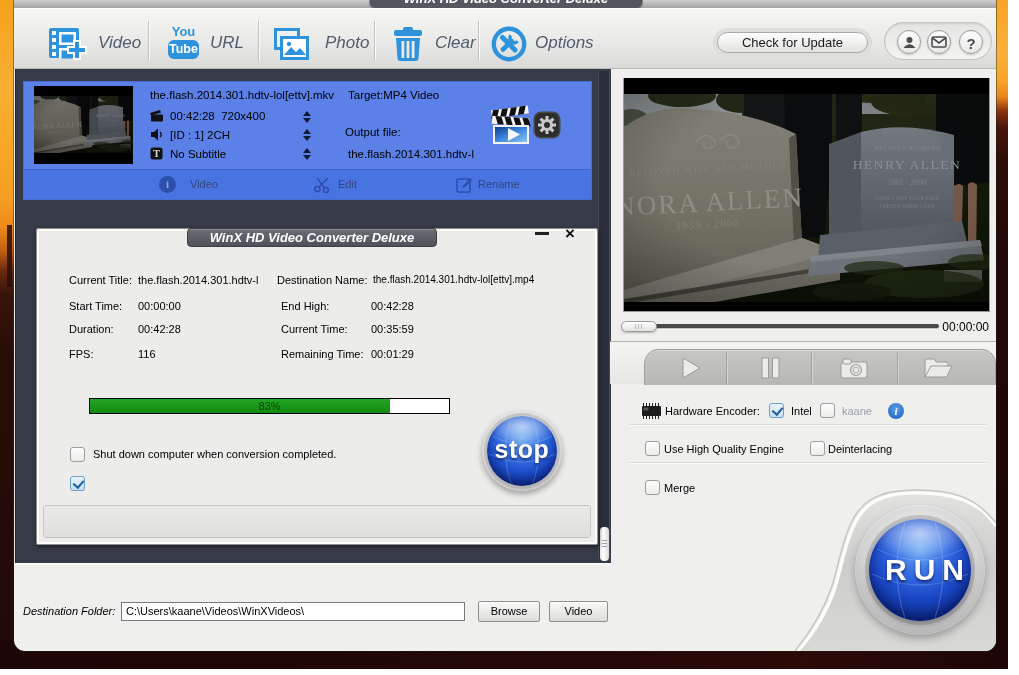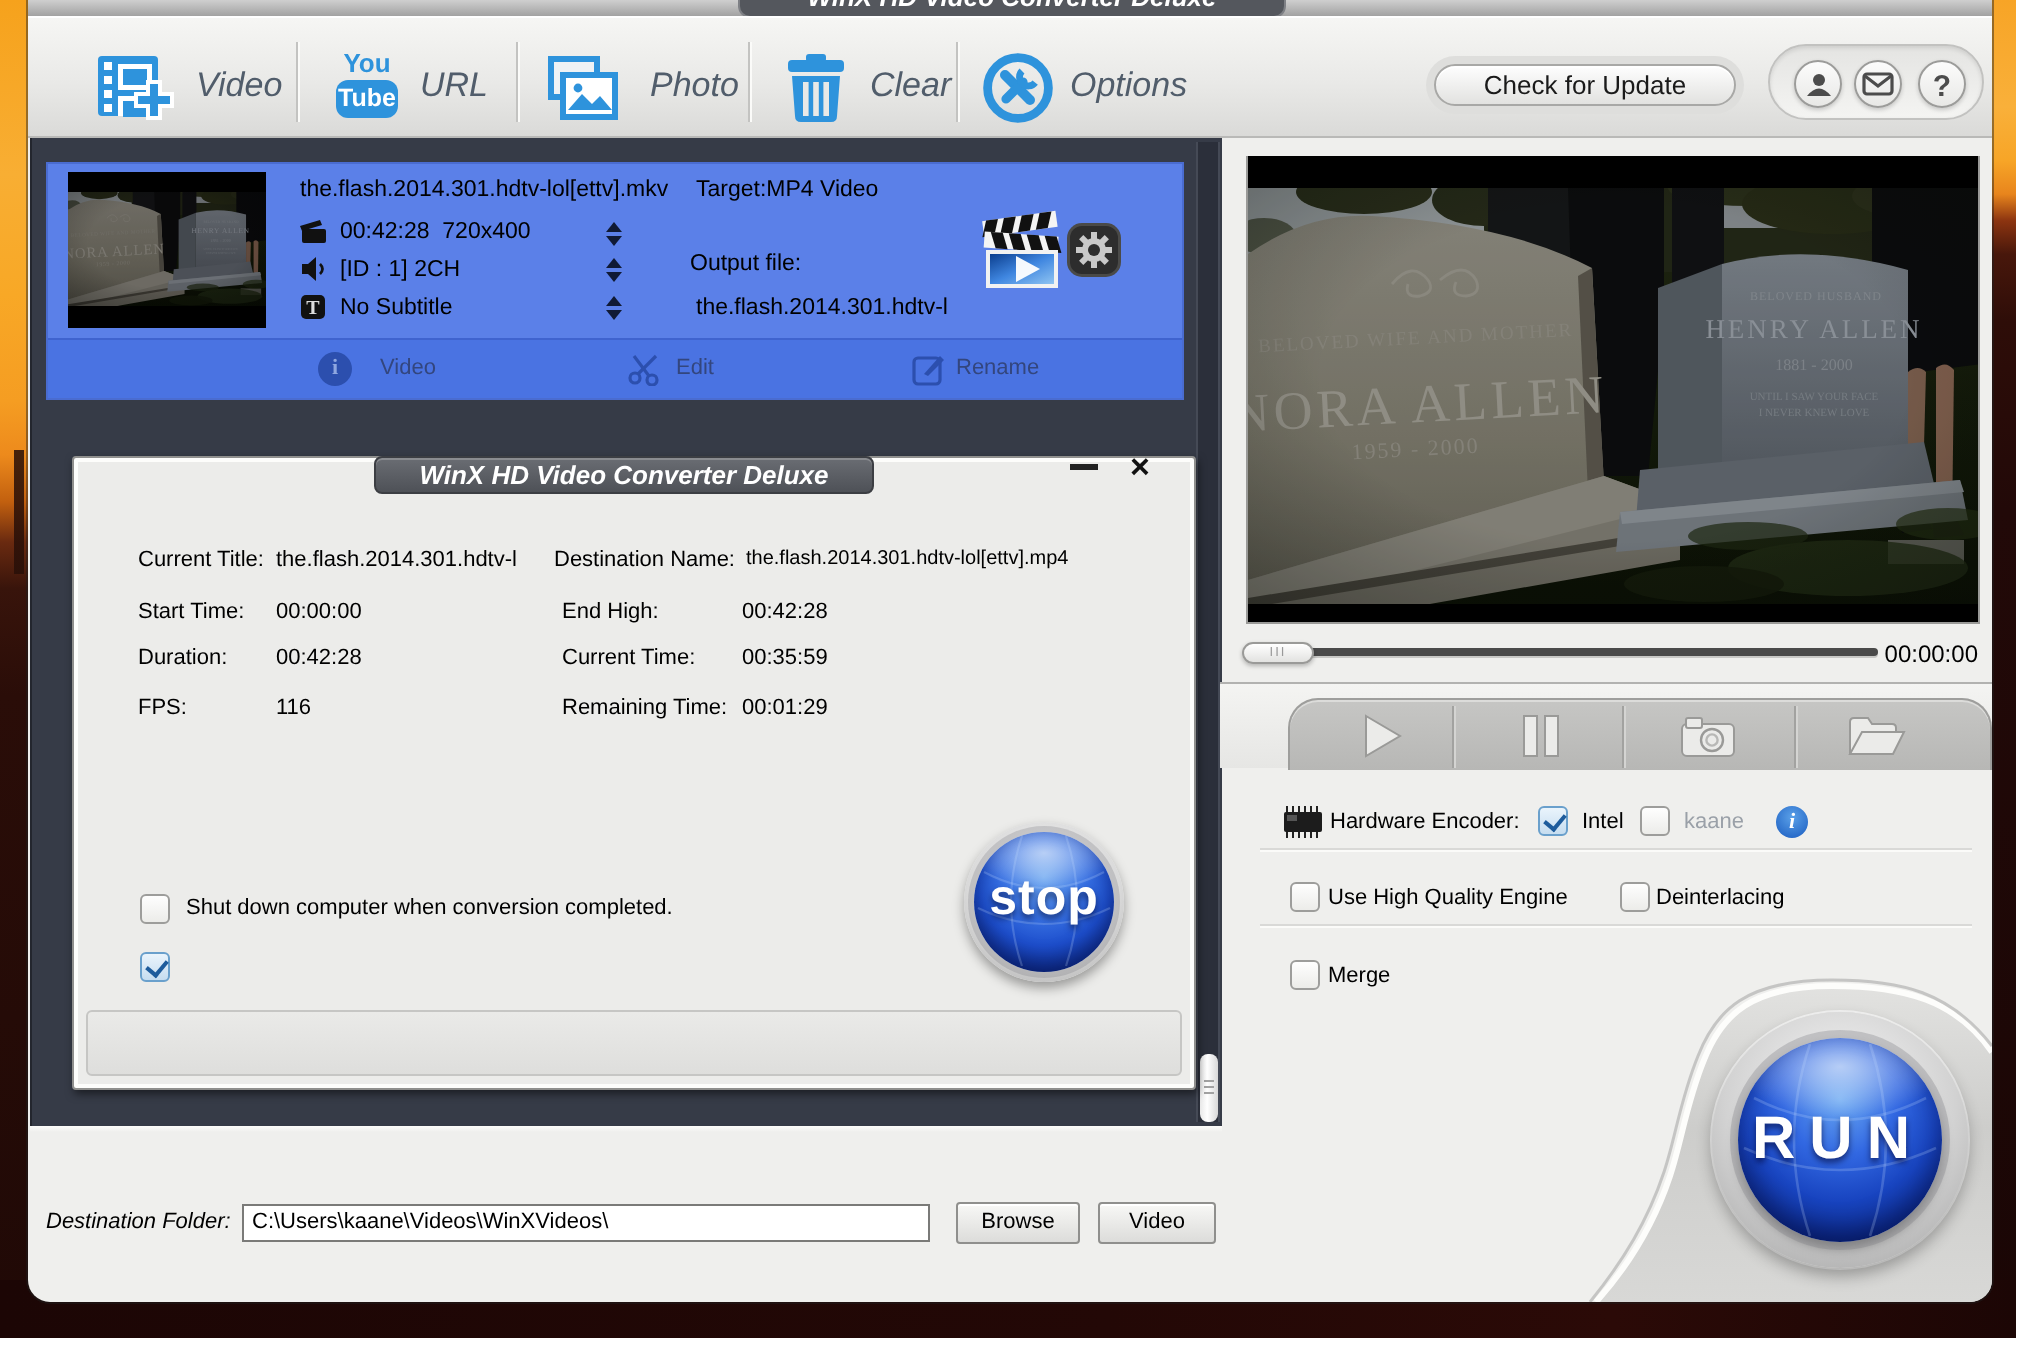--- a/index.html
+++ b/index.html
@@ -88,21 +88,21 @@
 .optsep { position:absolute; left:18px; width:350px; height:1px; background:#d9d9d7; box-shadow:0 1px 0 #fbfbf9;}
 
 
 #swoosh { left:596px; top:450px; width:386px; height:201px; position:absolute; overflow:hidden;}
 #runb { position:absolute; left:842px; top:506px; width:128px; height:128px; border-radius:50%;
   background:radial-gradient(circle at 50% 35%, #fafafa, #d2d2d2 55%, #ababab 90%, #c8c8c8 100%); box-shadow:0 4px 8px rgba(0,0,0,.3), 0 0 0 1px rgba(255,255,255,.7);}
 #runball { position:absolute; left:13px; top:13px; width:102px; height:102px; border-radius:50%;
   background:radial-gradient(ellipse 66% 34% at 50% 14%, rgba(255,255,255,.6), rgba(255,255,255,0) 75%),
              radial-gradient(circle at 50% 30%, #6aa8f2 0%, #3268e2 32%, #1844c0 58%, #0c2b8c 82%, #0a2478 100%);
   box-shadow:0 0 0 4px rgba(125,125,130,.32), inset 0 -6px 12px rgba(0,0,40,.42), 0 3px 6px rgba(0,0,0,.35);}
-#runball span { position:absolute; width:100%; text-align:left; top:34px; font-size:30px; font-weight:bold; color:#fff; letter-spacing:7px; text-indent:7px; text-shadow:0 2px 3px rgba(0,0,40,.6);}
+#runball span { position:absolute; width:100%; text-align:right; top:34px; font-size:30px; font-weight:bold; color:#fff; letter-spacing:7px; text-indent:7px; text-shadow:0 2px 3px rgba(0,0,40,.6);}
 
 
 #destlbl { left:9px; top:605px; font-size:11px; color:#000; position:absolute;font-style:italic;}
 #destin { left:107px; top:602px; width:344px; height:19px; background:#fff; border:1px solid #7a7a78; font-size:11px; color:#000; line-height:17px; padding-left:4px; position:absolute;}
 .bbtn { position:absolute; top:601px; height:21px; background:linear-gradient(#f8f8f6,#dcdcda); border:1px solid #8f8f8d; border-radius:2px; font-size:11px; color:#000; text-align:center; line-height:19px; box-shadow:inset 0 1px 0 #fff;}
 </style>
 </head>
 <body>
 <div id="stage">
   <svg width="0" height="0" style="position:absolute">
@@ -365,20 +365,24 @@
         <div class="dtxt" style="left:244px;top:71px">End High:</div>
           <div class="dtxt" style="left:334px;top:71px">00:42:28</div>
         <div class="dtxt" style="left:32px;top:94px">Duration:</div>
           <div class="dtxt" style="left:101px;top:94px">00:42:28</div>
         <div class="dtxt" style="left:244px;top:94px">Current Time:</div>
           <div class="dtxt" style="left:334px;top:94px">00:35:59</div>
         <div class="dtxt" style="left:32px;top:119px">FPS:</div>
           <div class="dtxt" style="left:101px;top:119px">116</div>
         <div class="dtxt" style="left:244px;top:119px">Remaining Time:</div>
           <div class="dtxt" style="left:334px;top:119px">00:01:29</div>
+        <div id="pbar">
+            <div id="pfill"></div>
+            <div id="ptxt">83%</div>
+          </div>
         <div class="cb" style="left:33px;top:218px"></div>
         <div class="dtxt" style="left:56px;top:219px">Shut down computer when conversion completed.</div>
         <div class="cb checked" style="left:33px;top:247px"></div>
         <div id="dlgfoot"></div>
         <div id="stopb">
             <div id="stopball">
           <svg width="70" height="70" viewBox="0 0 70 70" style="position:absolute;left:0;top:0">
             <g stroke="rgba(200,225,255,0.22)" fill="none" stroke-width="1.1">
               <path d="M5 20 Q35 36 65 20"></path>
                   <path d="M2 38 Q35 54 68 38"></path>

